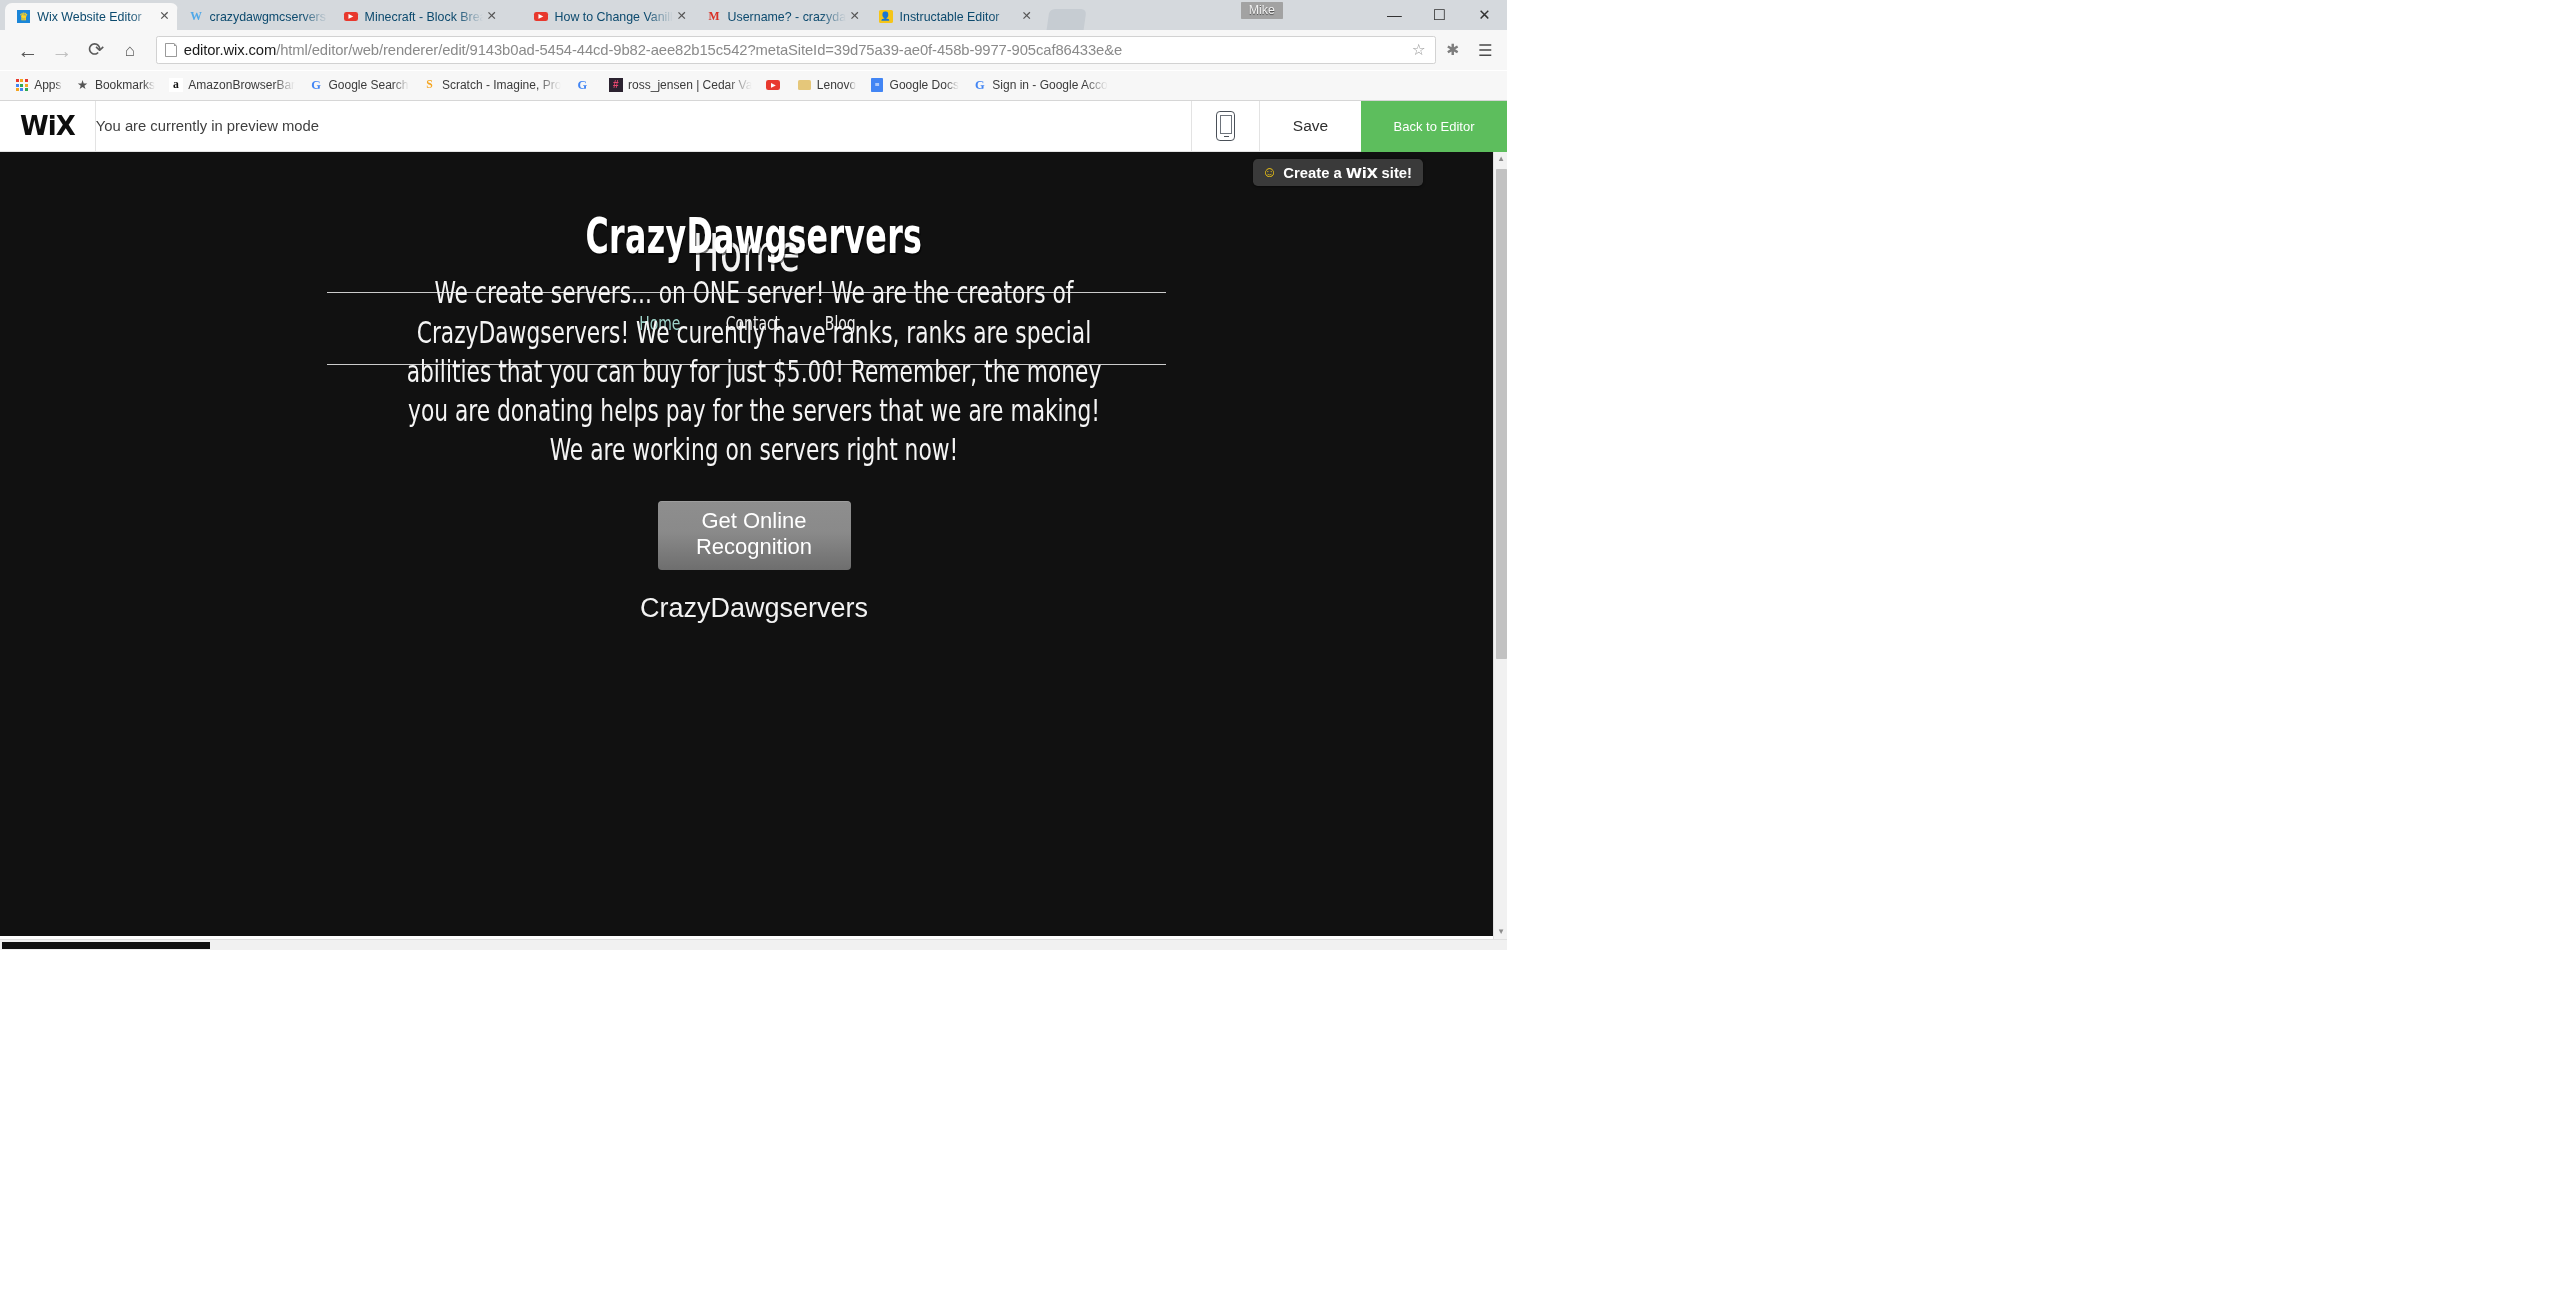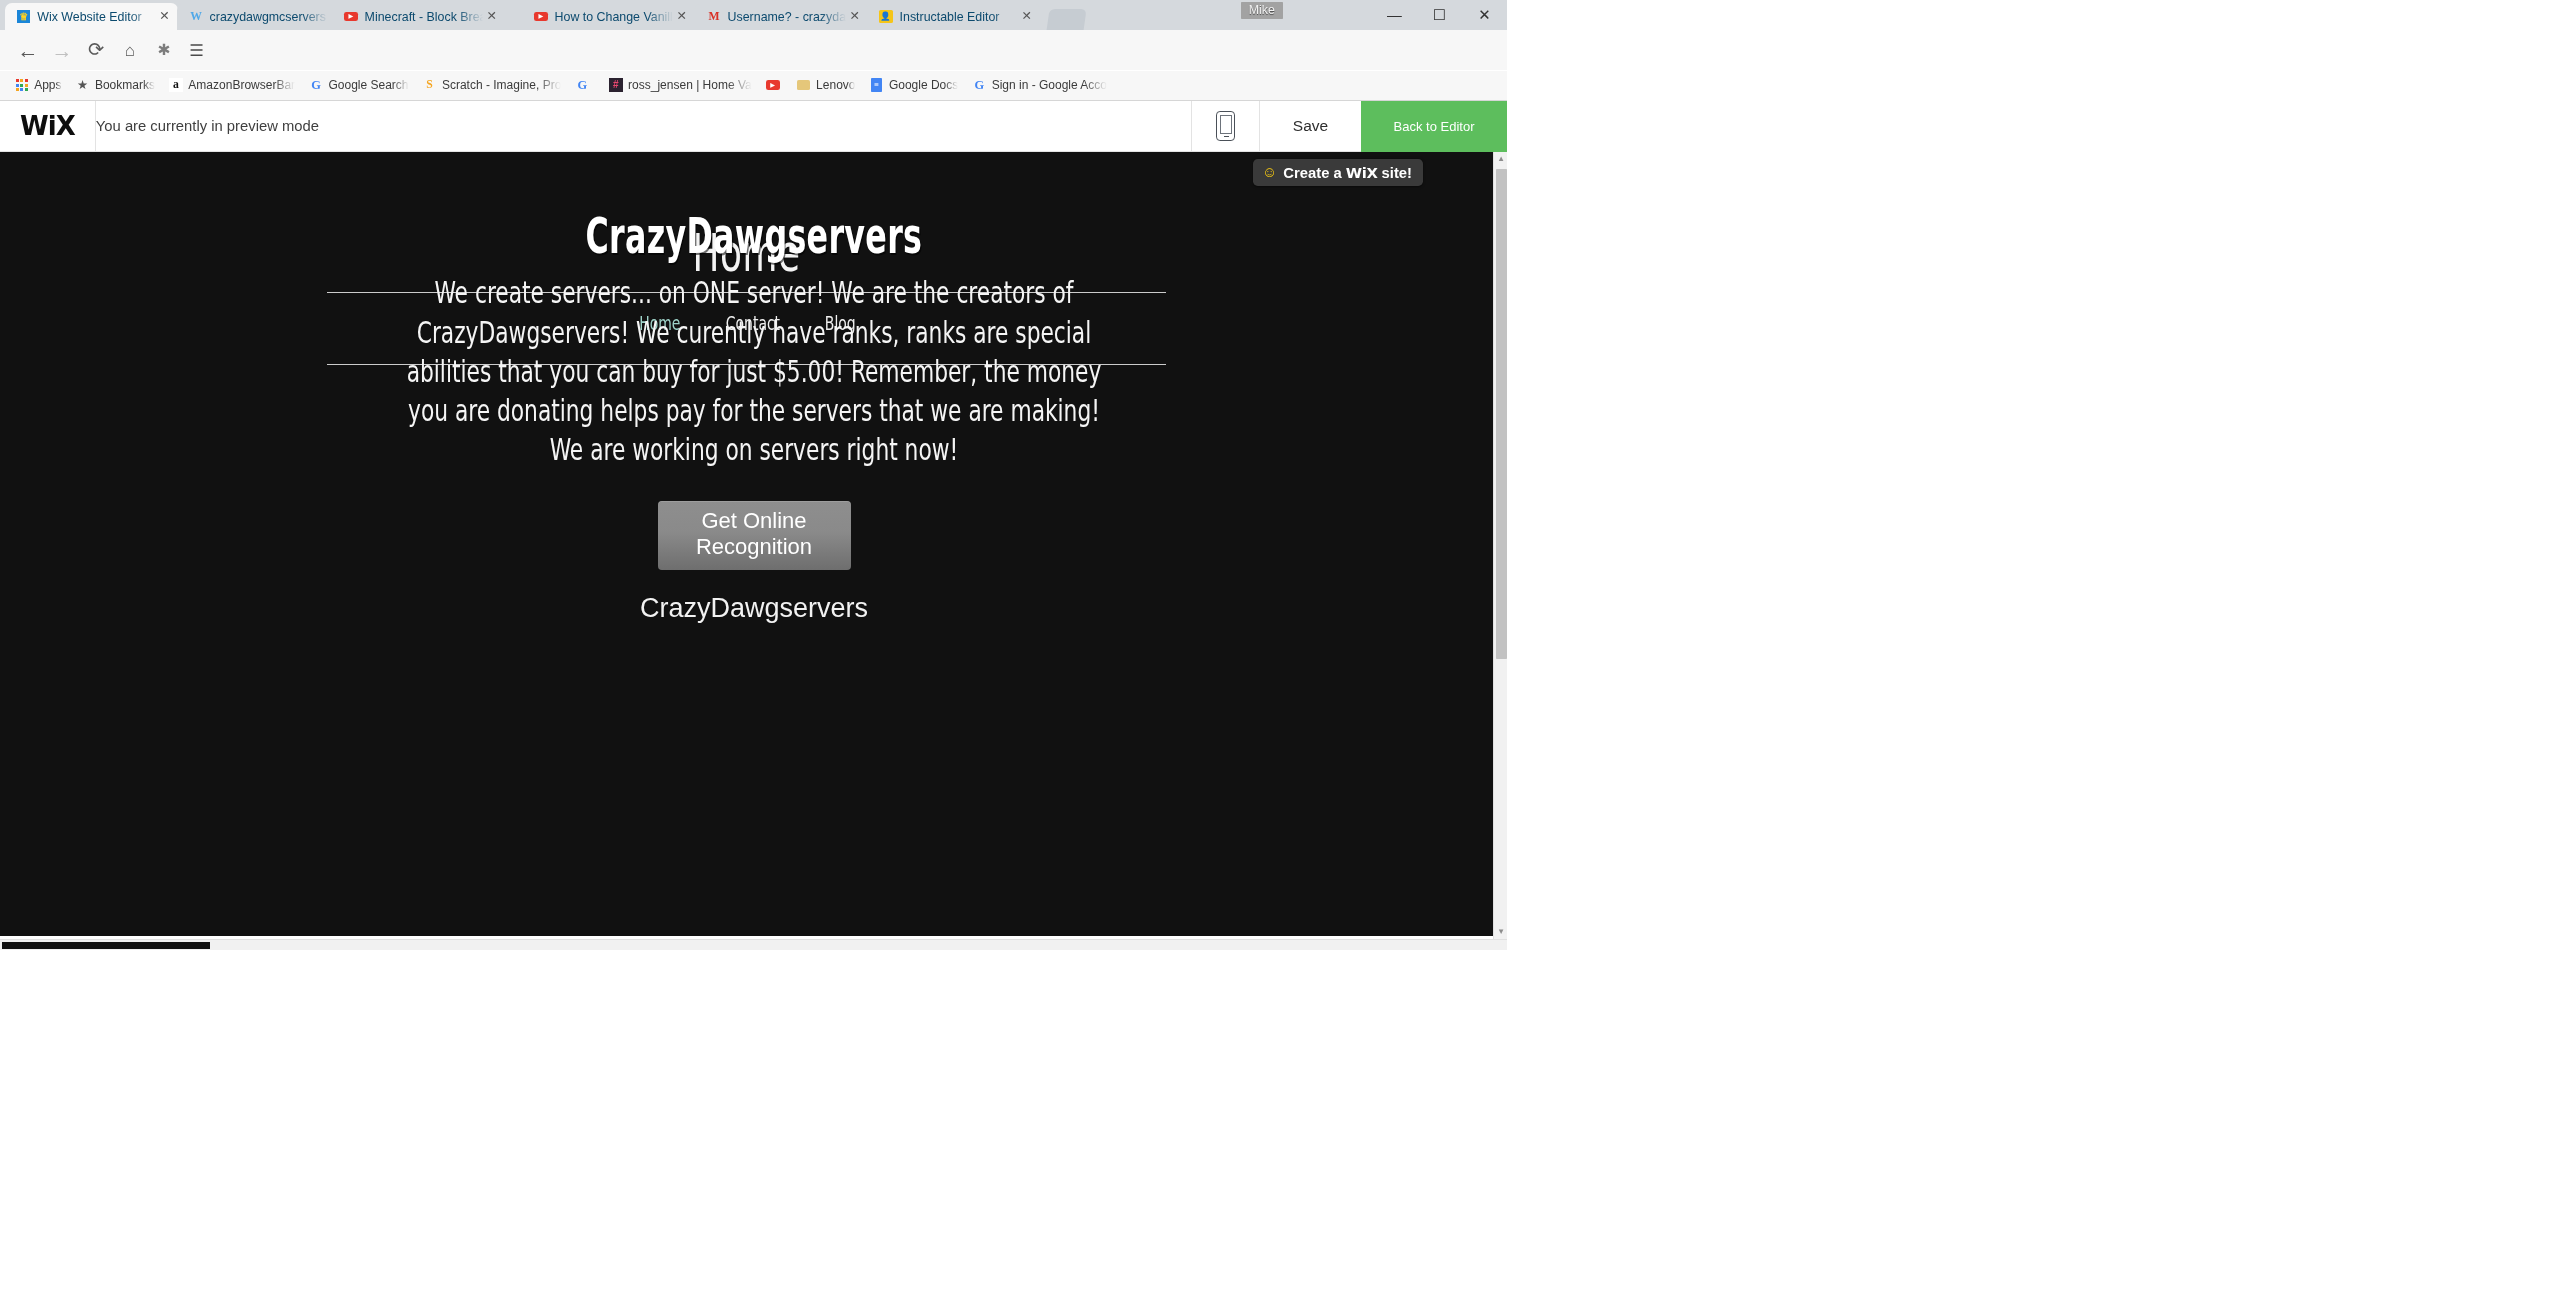--- a/index.html
+++ b/index.html
@@ -320,20 +320,25 @@
       <span>✕</span>
     </div>
   </div>
 
   <div class="toolbar">
     <div class="navbtn back">←</div>
     <div class="navbtn fwd">→</div>
     <div class="navbtn reload">⟳</div>
     <div class="navbtn home">⌂</div>
 
+    <div class="omnibox">
+      <span class="page-icon"></span>
+      <span class="url"><b>editor.wix.com</b><span>/html/editor/web/renderer/edit/9143b0ad-5454-44cd-9b82-aee82b15c542?metaSiteId=39d75a39-ae0f-458b-9977-905caf86433e&amp;e</span></span>
+      <span class="star">☆</span>
+    </div>
     <div class="ext-icon">✱</div>
     <div class="menu-icon">☰</div>
   </div>
 
   <div class="bookmarks">
     <div class="bm">
       <span class="bm-ico">
         <span class="ico-apps">
             <i style="background:#e8392e"></i>
             <i style="background:#f5a623"></i>
@@ -363,21 +368,21 @@
     <div class="bm">
       <span class="bm-ico ico-scratch">S</span>
       <span class="bm-label">Scratch - Imagine, Pro</span>
     </div>
     <div class="bm" style="max-width:40px;">
       <span class="bm-ico ico-g">G</span>
       <span class="bm-label"></span>
     </div>
     <div class="bm">
       <span class="bm-ico ico-ross">#</span>
-      <span class="bm-label">ross_jensen | Home Va</span>
+      <span class="bm-label">ross_jensen | Cedar Va</span>
     </div>
     <div class="bm" style="max-width:31px;">
       <span class="bm-ico">
           <span class="ico-yt2" style="display:flex;align-items:center;justify-content:center">▶</span>
         </span>
       <span class="bm-label"></span>
     </div>
     <div class="bm">
       <span class="bm-ico">
           <span class="ico-folder"></span>

